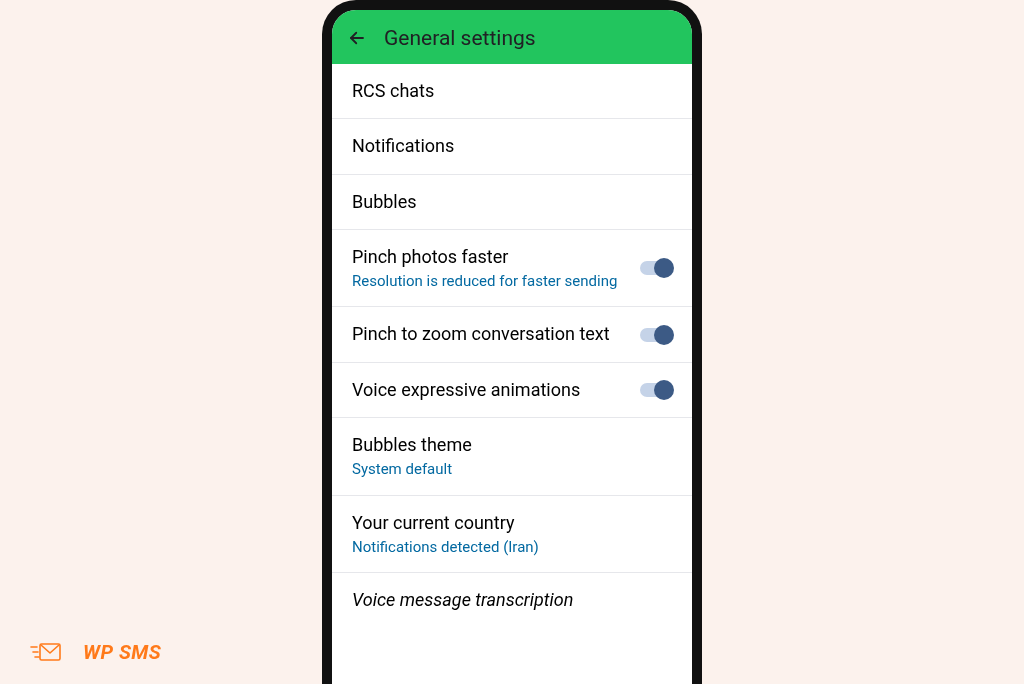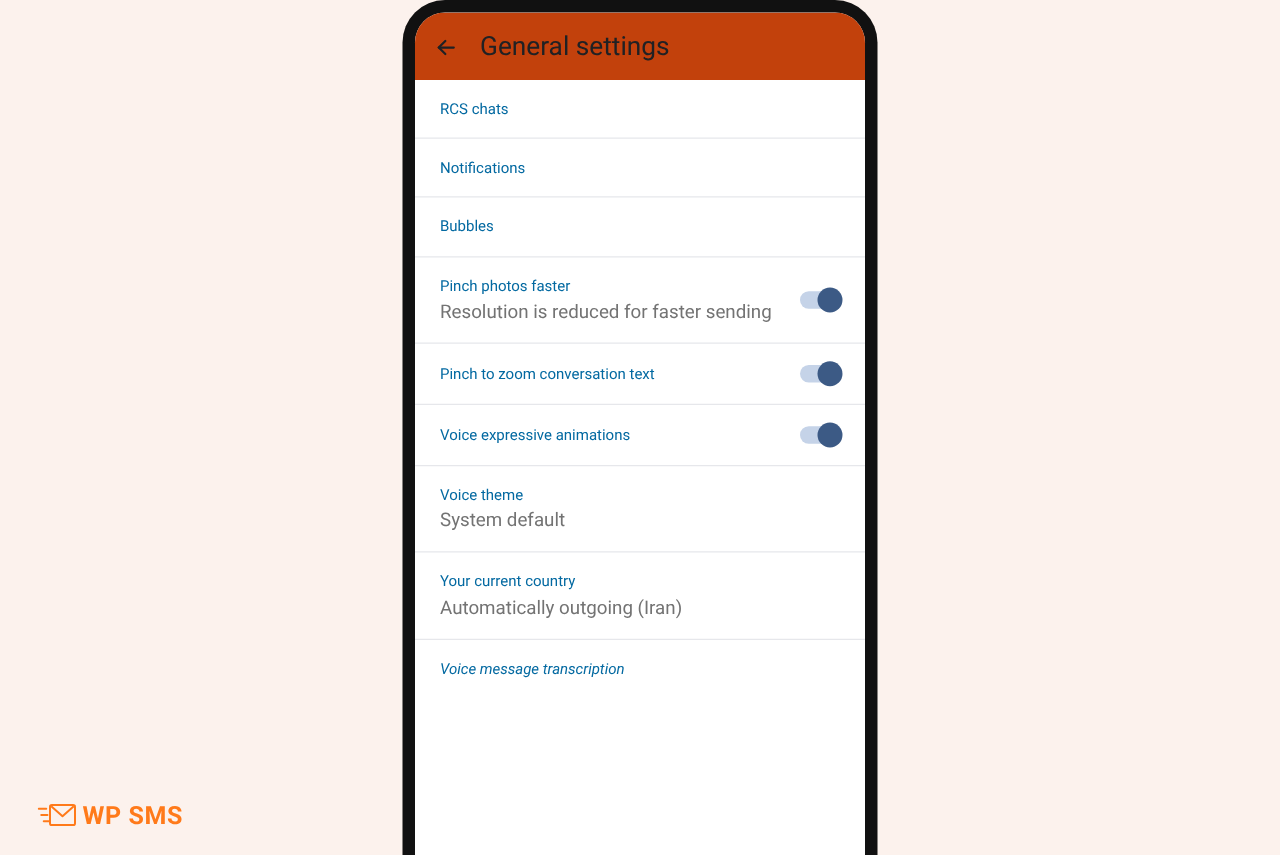--- a/index.html
+++ b/index.html
@@ -32,21 +32,21 @@
     height: 100%;
     background: #fff;
     border-radius: 24px;
     overflow: hidden;
     display: flex;
     flex-direction: column;
   }
 
   
   .header {
-    background: #c2410c;
+    background: #22c55e;
     padding: 16px 16px 14px 16px;
     display: flex;
     align-items: center;
     gap: 18px;
   }
   .back-icon {
     width: 18px;
     height: 18px;
     display: flex;
     align-items: center;
@@ -73,27 +73,27 @@
     align-items: center;
     justify-content: space-between;
     gap: 12px;
     cursor: pointer;
   }
   .row-texts {
     flex: 1;
     min-width: 0;
   }
   .row-title {
-    font-size: 12px;
-    color: #0369a1;
+    font-size: 18px;
+    color: #000000;
     line-height: 1.35;
   }
   .row-sub {
     font-size: 15px;
-    color: #737373;
+    color: #0369a1;
     line-height: 1.35;
     margin-top: 2px;
   }
 
   
   .toggle {
     position: relative;
     width: 32px;
     height: 18px;
     flex-shrink: 0;
@@ -117,23 +117,24 @@
     border-radius: 50%;
   }
 
   
   .wpsms {
     position: absolute;
     left: 30px;
     bottom: 20px;
     display: flex;
     align-items: center;
-    gap: 8px;
+    gap: 25px;
     color: #FF7A1A;
     font-weight: 700;
+    font-style: italic;
     font-size: 20px;
     letter-spacing: 0.5px;
   }
   .wpsms-icon {
     width: 28px;
     height: 22px;
     position: relative;
   }
   .wpsms-icon svg { display:block; }
 </style>
@@ -200,29 +201,29 @@
           <div class="row-title">Voice expressive animations</div>
         </div>
         <div class="toggle">
           <div class="toggle-track"></div>
           <div class="toggle-thumb"></div>
         </div>
       </div>
 
       <div class="row">
         <div class="row-texts">
-          <div class="row-title">Voice theme</div>
+          <div class="row-title">Bubbles theme</div>
           <div class="row-sub">System default</div>
         </div>
       </div>
 
       <div class="row">
         <div class="row-texts">
           <div class="row-title">Your current country</div>
-          <div class="row-sub">Automatically outgoing (Iran)</div>
+          <div class="row-sub">Notifications detected (Iran)</div>
         </div>
       </div>
 
       <div class="row" style="border-bottom:none;font-style:italic;">
         <div class="row-texts">
           <div class="row-title">Voice message transcription</div>
         </div>
       </div>
 
     </div>

